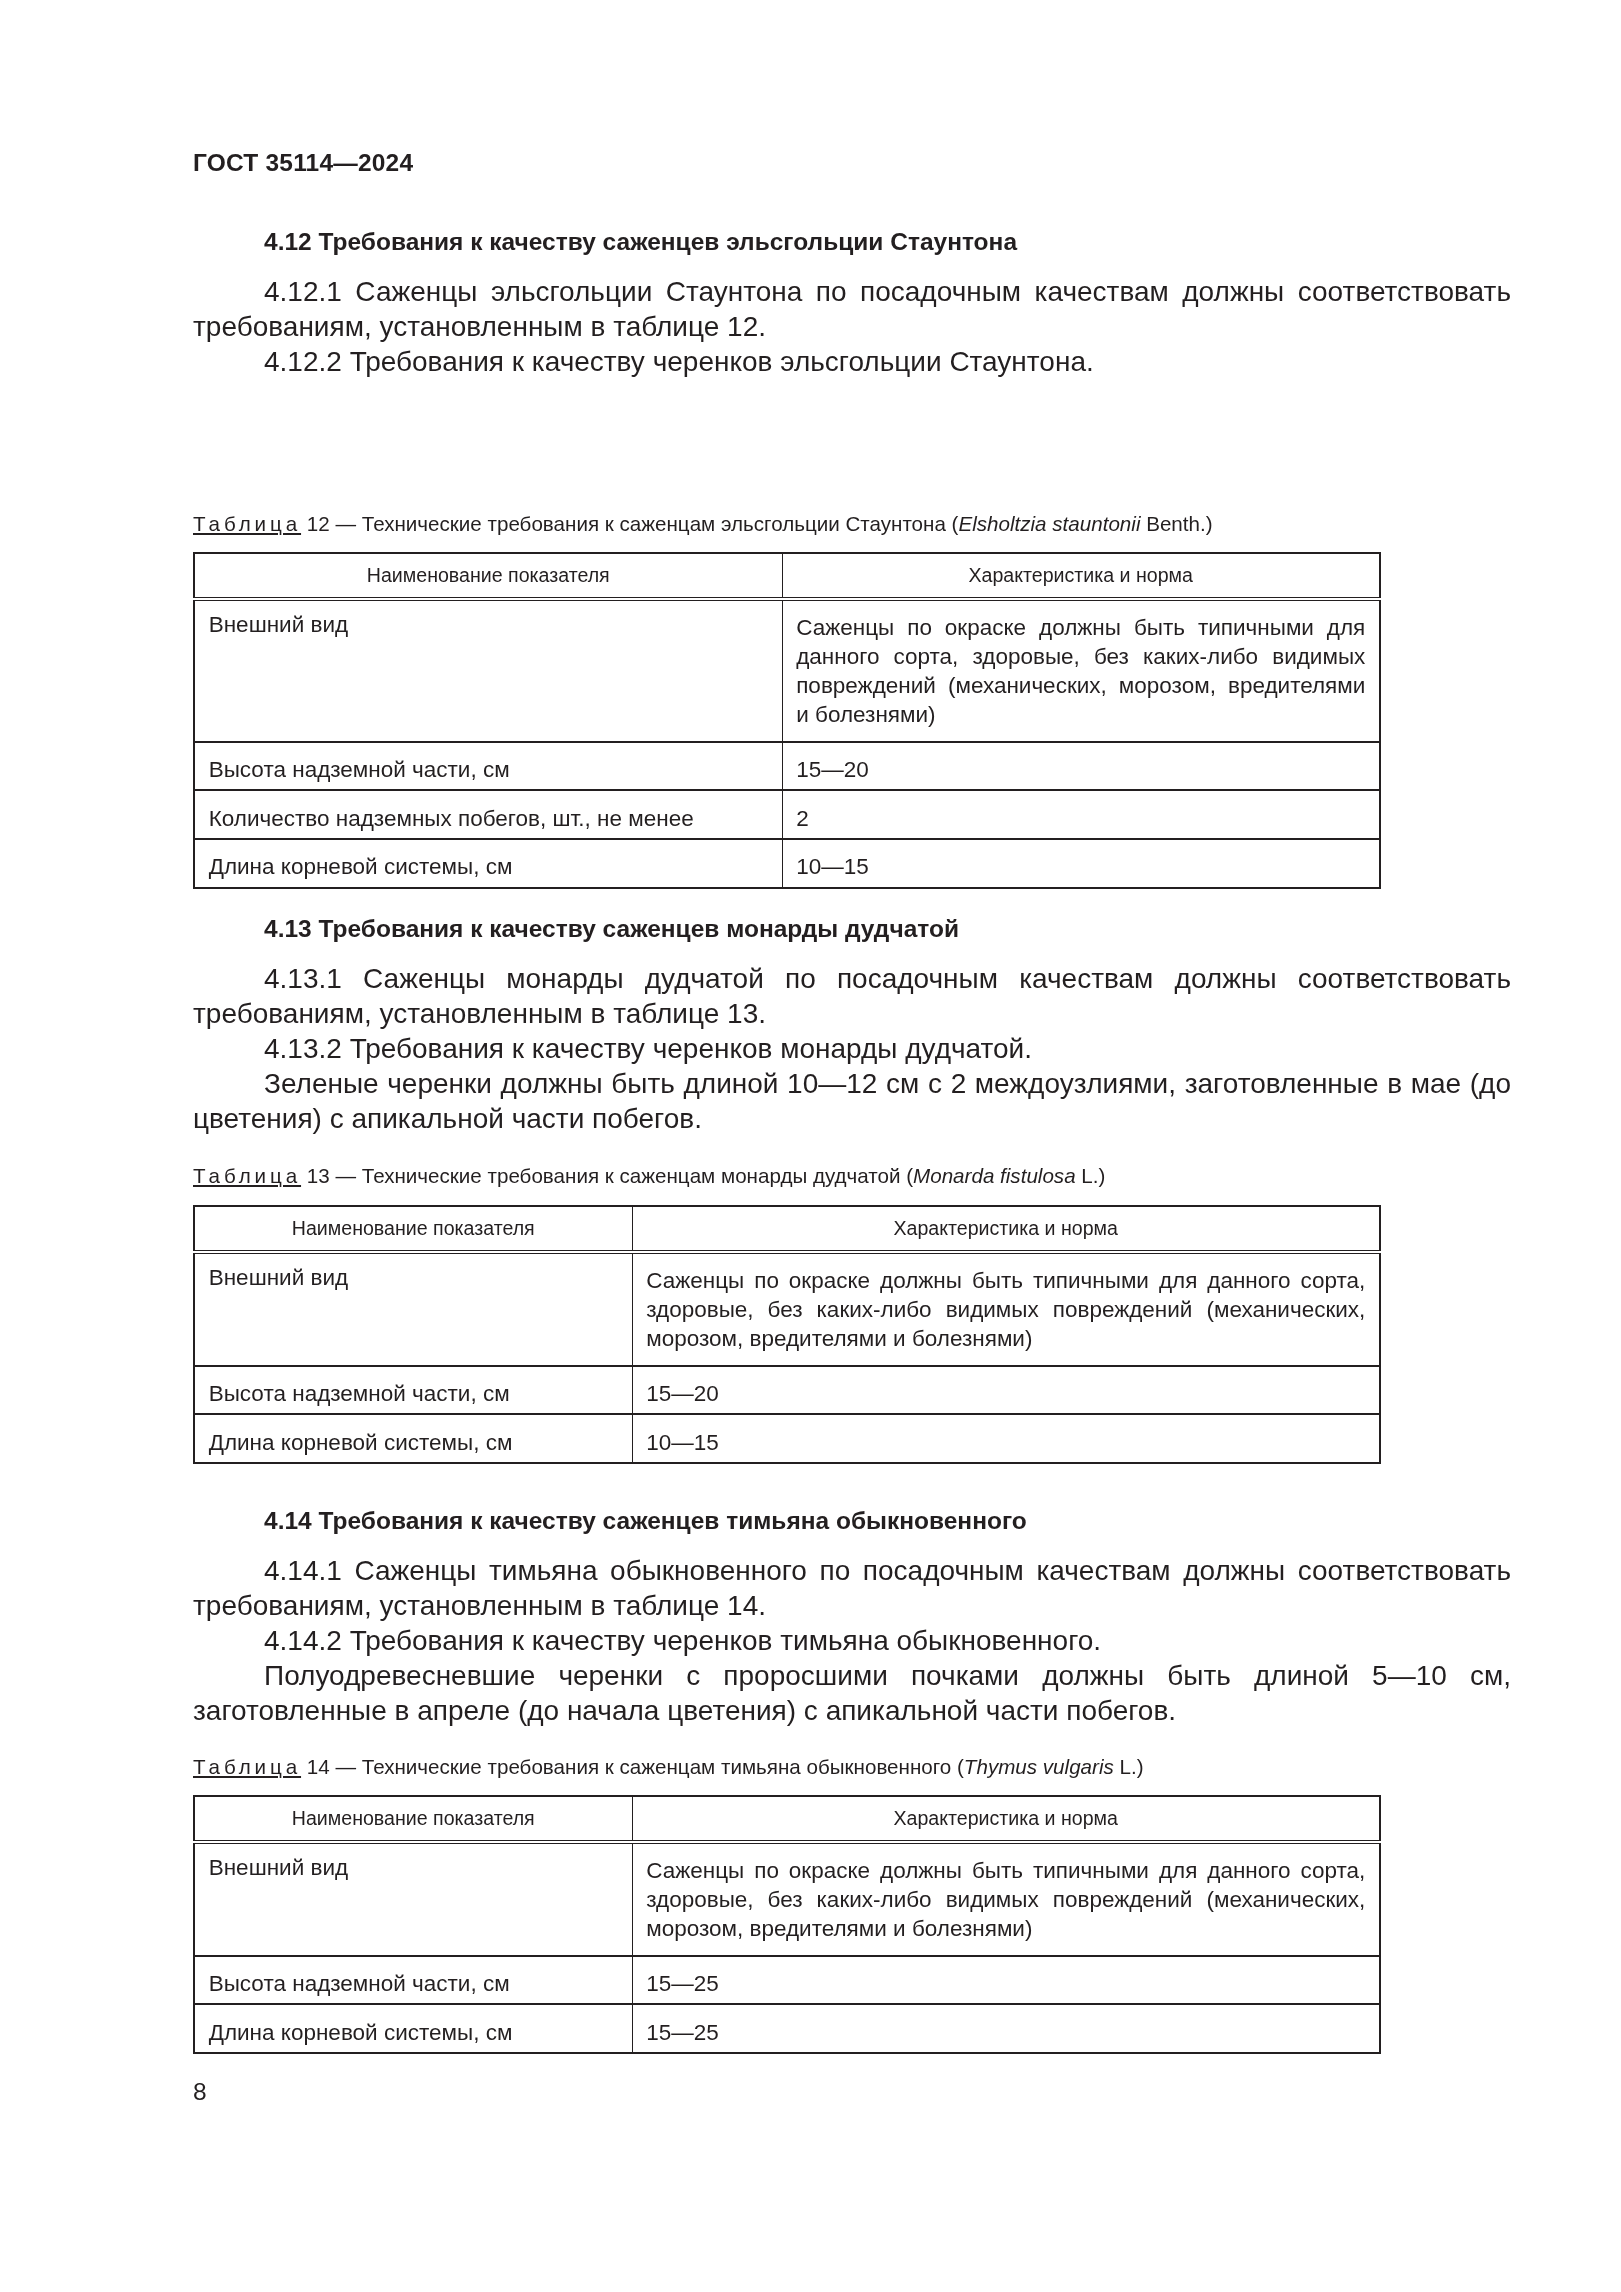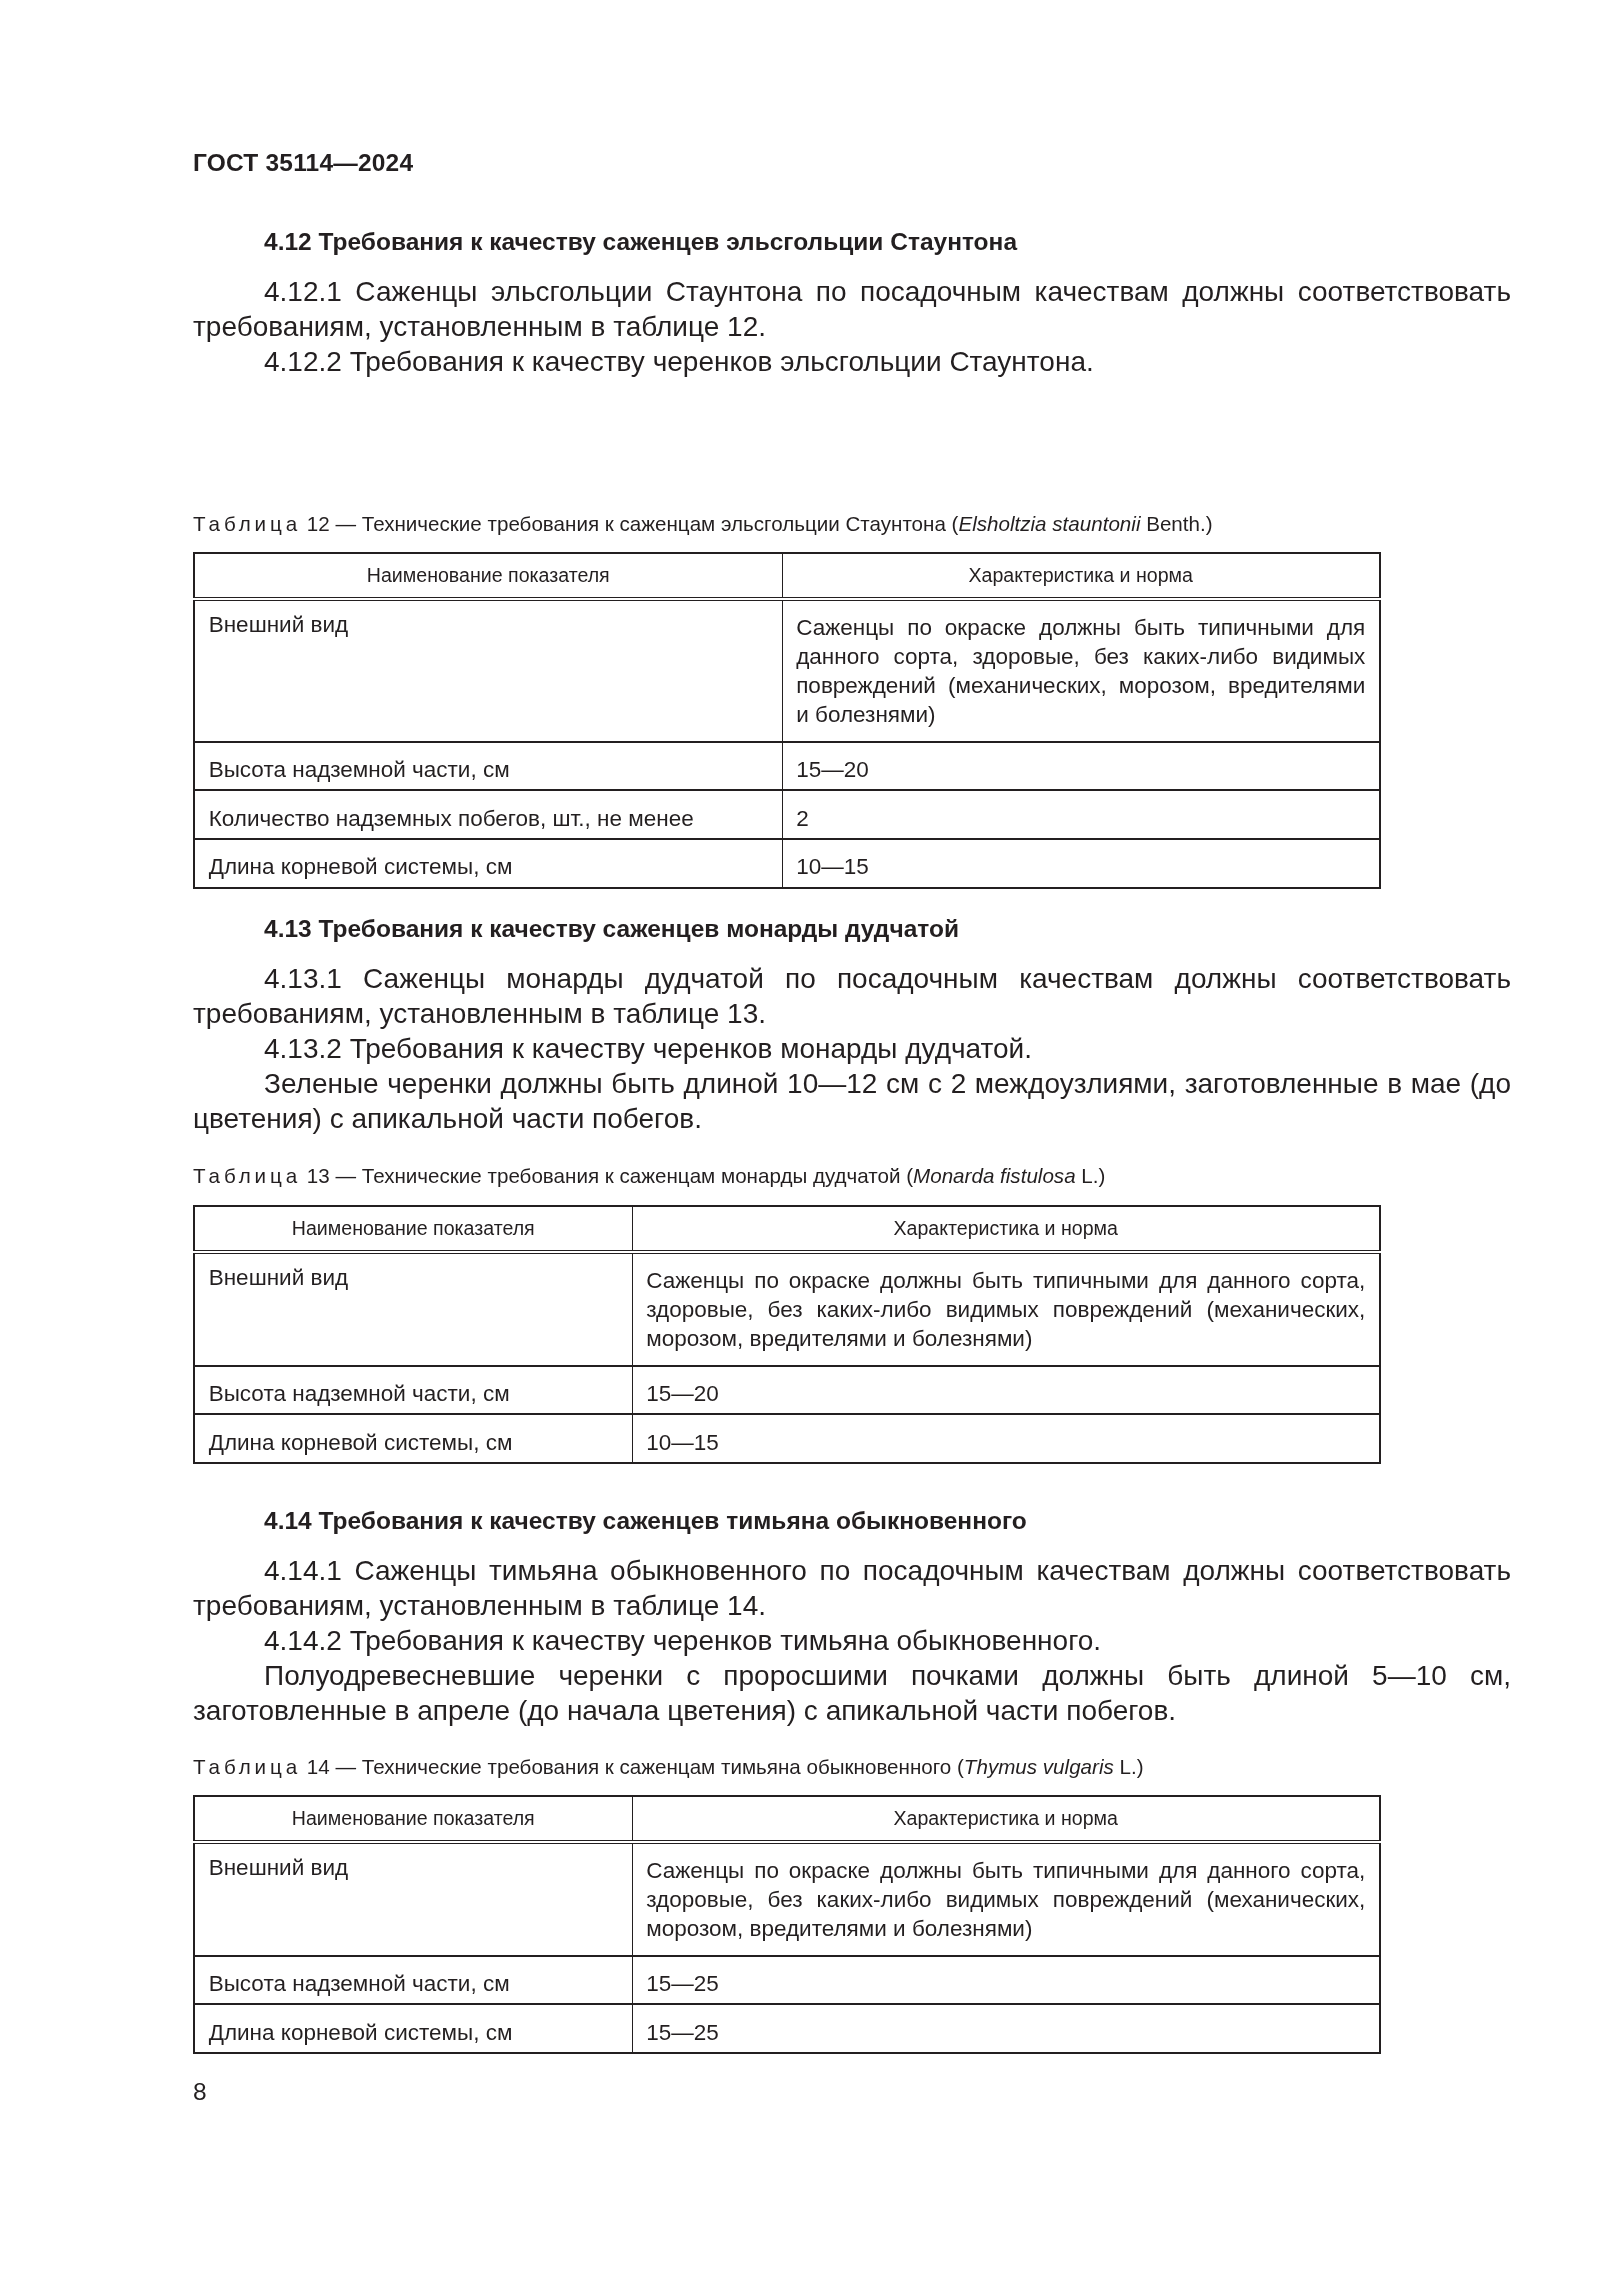--- a/index.html
+++ b/index.html
@@ -15,21 +15,21 @@
   .sec-title {
     font-size: 24.5px; font-weight: bold; margin: 0 0 0 71px; line-height: 29px;
   }
   .para {
     font-size: 28px; line-height: 35px; text-align: justify; margin: 0;
     text-indent: 71px;
   }
   .caption {
     font-size: 20.6px; line-height: 27.4px; margin: 0;
   }
-  .caption .spaced { letter-spacing: 3.9px; }
+  .caption .spaced { letter-spacing: 3.9px; text-decoration: underline; }
   .caption i { font-style: italic; }
   table.spec {
     border-collapse: collapse; width: 1188px; table-layout: fixed;
     border: 2.5px solid #231f20;
   }
   table.spec th {
     font-weight: normal; font-size: 19.6px; height: 43px; text-align: center;
     border: 1.5px solid #231f20; border-bottom: 4.9px double #231f20; padding: 0 9.8px;
   }
   table.spec td {

